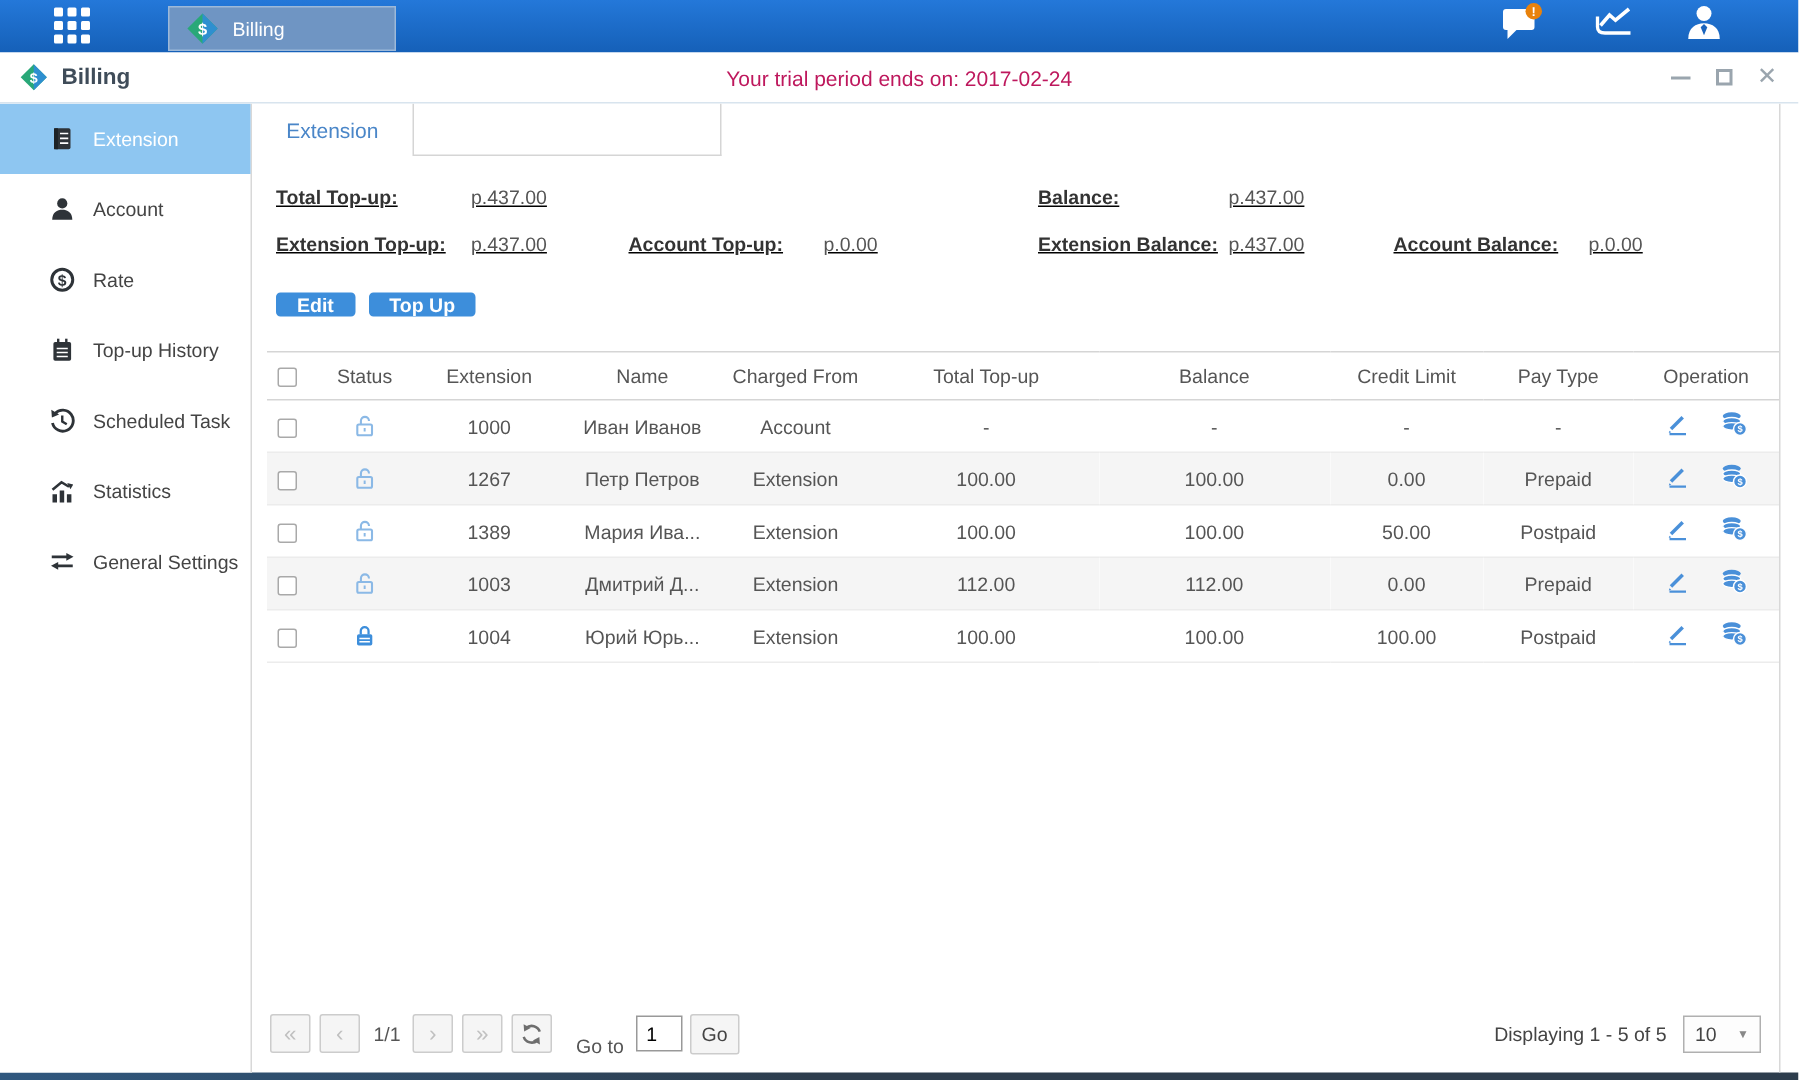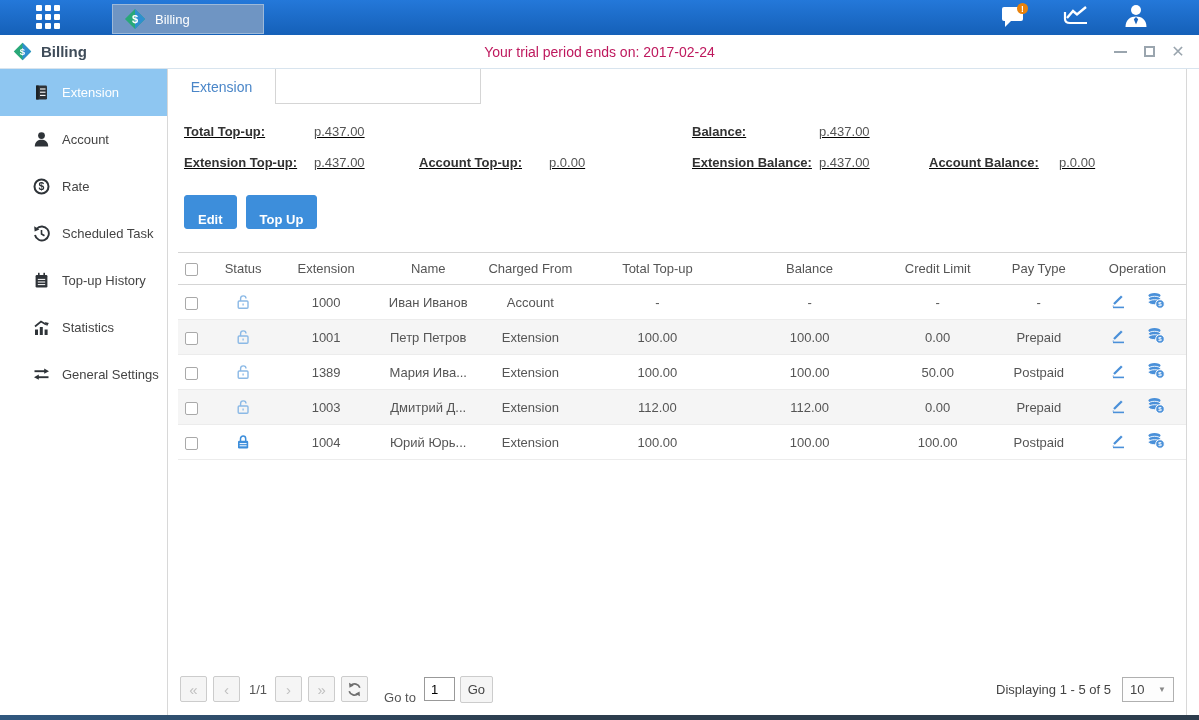--- a/index.html
+++ b/index.html
@@ -45,21 +45,21 @@
   
   .summary { padding:12px 0 0 16px; font-size:13px; flex:0 0 auto; }
   .sum-row { display:flex; align-items:center; height:31px;text-decoration:underline; }
   .sum-row .lab { font-weight:bold; color:#333; }
   .sum-row .val { color:#555; }
   .w130 { width:130px; } .w378 { width:378px; } .w105 { width:105px; } .w143 { width:143px; }
   .w127 { width:127px; } .w110 { width:110px; }
 
   
   .btn-row { padding:17px 0 0 16px; display:flex; gap:9px; flex:0 0 auto; }
-  .btn { background:#3d8edb; border:1px solid #3d8edb; color:#fff; font-size:13px; font-weight:bold; height:16px; padding:16px 13px; border-radius:3px; cursor:pointer; font-family:"Liberation Sans",sans-serif; }
+  .btn { background:#3d8edb; border:1px solid #3d8edb; color:#fff; font-size:13px; font-weight:bold; height:16px; padding:0 13px; border-radius:3px; cursor:pointer; font-family:"Liberation Sans",sans-serif; }
 
   
   .table-wrap { margin:23px 0 0 10px; flex:0 0 auto; }
   table { width:100%; border-collapse:collapse; table-layout:fixed; font-size:13px; color:#555; }
   thead th { height:32px; font-weight:normal; color:#555; border-top:1px solid #d5d5d5; border-bottom:1px solid #d5d5d5; text-align:center; }
   thead th.c-cb { text-align:left; padding-left:7px; }
   tbody td { height:35px; border-bottom:1px solid #ececec; text-align:center; overflow:hidden; white-space:nowrap; }
   tbody td.c-cb { text-align:left; padding-left:7px; }
   tbody tr:nth-child(even) { background:#f5f5f5; }
   .cb { display:inline-block; width:13px; height:13px; border:1px solid #a9a9a9; border-radius:2px; background:#fff; vertical-align:middle; cursor:pointer; }
@@ -176,36 +176,36 @@
     </div>
     <div class="side-item">
       <svg width="17" height="17" viewBox="0 0 17 17">
         <circle cx="8.5" cy="8.5" r="7" fill="none" stroke="#2e3338" stroke-width="2"></circle>
         <text x="8.5" y="12.4" text-anchor="middle" fill="#2e3338" font-size="10.5" font-weight="bold" font-family="Liberation Sans,sans-serif">$</text>
       </svg>
       <span>Rate</span>
     </div>
     <div class="side-item">
       <svg width="17" height="17" viewBox="0 0 17 17">
-        <path d="M3.6 3.8 A7 7 0 1 1 2 10" fill="none" stroke="#2e3338" stroke-width="1.9"></path>
-        <polygon points="1.2,1.2 1.6,6.4 6.4,4.4" fill="#2e3338"></polygon>
-        <polyline points="8.5,5 8.5,9 11.5,10.8" fill="none" stroke="#2e3338" stroke-width="1.6"></polyline>
-      </svg>
-      <span>Scheduled Task</span>
-    </div>
-    <div class="side-item">
-      <svg width="17" height="17" viewBox="0 0 17 17">
         <rect x="2.6" y="3" width="11.8" height="12.5" rx="1.2" fill="#2e3338"></rect>
         <rect x="5" y="0.8" width="1.6" height="4" fill="#2e3338"></rect>
         <rect x="10.4" y="0.8" width="1.6" height="4" fill="#2e3338"></rect>
         <line x1="4.8" y1="7.4" x2="12.2" y2="7.4" stroke="#fff" stroke-width="1"></line>
         <line x1="4.8" y1="10" x2="12.2" y2="10" stroke="#fff" stroke-width="1"></line>
         <line x1="4.8" y1="12.6" x2="12.2" y2="12.6" stroke="#fff" stroke-width="1"></line>
       </svg>
       <span>Top-up History</span>
+    </div>
+    <div class="side-item">
+      <svg width="17" height="17" viewBox="0 0 17 17">
+        <path d="M3.6 3.8 A7 7 0 1 1 2 10" fill="none" stroke="#2e3338" stroke-width="1.9"></path>
+        <polygon points="1.2,1.2 1.6,6.4 6.4,4.4" fill="#2e3338"></polygon>
+        <polyline points="8.5,5 8.5,9 11.5,10.8" fill="none" stroke="#2e3338" stroke-width="1.6"></polyline>
+      </svg>
+      <span>Scheduled Task</span>
     </div>
     <div class="side-item">
       <svg width="17" height="17" viewBox="0 0 17 17">
         <rect x="2" y="10.5" width="3" height="5.5" fill="#2e3338"></rect>
         <rect x="6.8" y="8" width="3" height="8" fill="#2e3338"></rect>
         <rect x="11.6" y="10.5" width="3" height="5.5" fill="#2e3338"></rect>
         <polyline points="2,7.5 8,2.5 13,5.5" fill="none" stroke="#2e3338" stroke-width="1.7"></polyline>
         <polygon points="15.8,4 11.8,3 14,7.2" fill="#2e3338"></polygon>
       </svg>
       <span>Statistics</span>
@@ -314,21 +314,21 @@
    </svg></span>
     </td>
   </tr>
   <tr>
     <td class="c-cb"><span class="cb"></span></td>
     <td><span class="lock"><svg width="16" height="16" viewBox="0 0 16 16">
        <path d="M5.6 7 V4.6 a2.7 2.7 0 0 1 5.4 0" fill="none" stroke="#8bb9e6" stroke-width="1.4"></path>
        <rect x="3.2" y="7" width="9.8" height="7.2" rx="1" fill="none" stroke="#8bb9e6" stroke-width="1.4"></rect>
        <line x1="8.1" y1="9.4" x2="8.1" y2="11.6" stroke="#8bb9e6" stroke-width="1.3"></line>
      </svg></span></td>
-    <td>1001</td>
+    <td>1267</td>
     <td>Петр Петров</td>
     <td>Extension</td>
     <td>100.00</td>
     <td>100.00</td>
     <td>0.00</td>
     <td>Prepaid</td>
     <td class="ops">
       <span><svg width="17" height="17" viewBox="0 0 17 17">
      <line x1="4" y1="12" x2="11.8" y2="4.2" stroke="#4a90d9" stroke-width="2.3"></line>
      <polygon points="3,13.2 2.5,14.6 4.2,14.2" fill="#4a90d9"></polygon>

